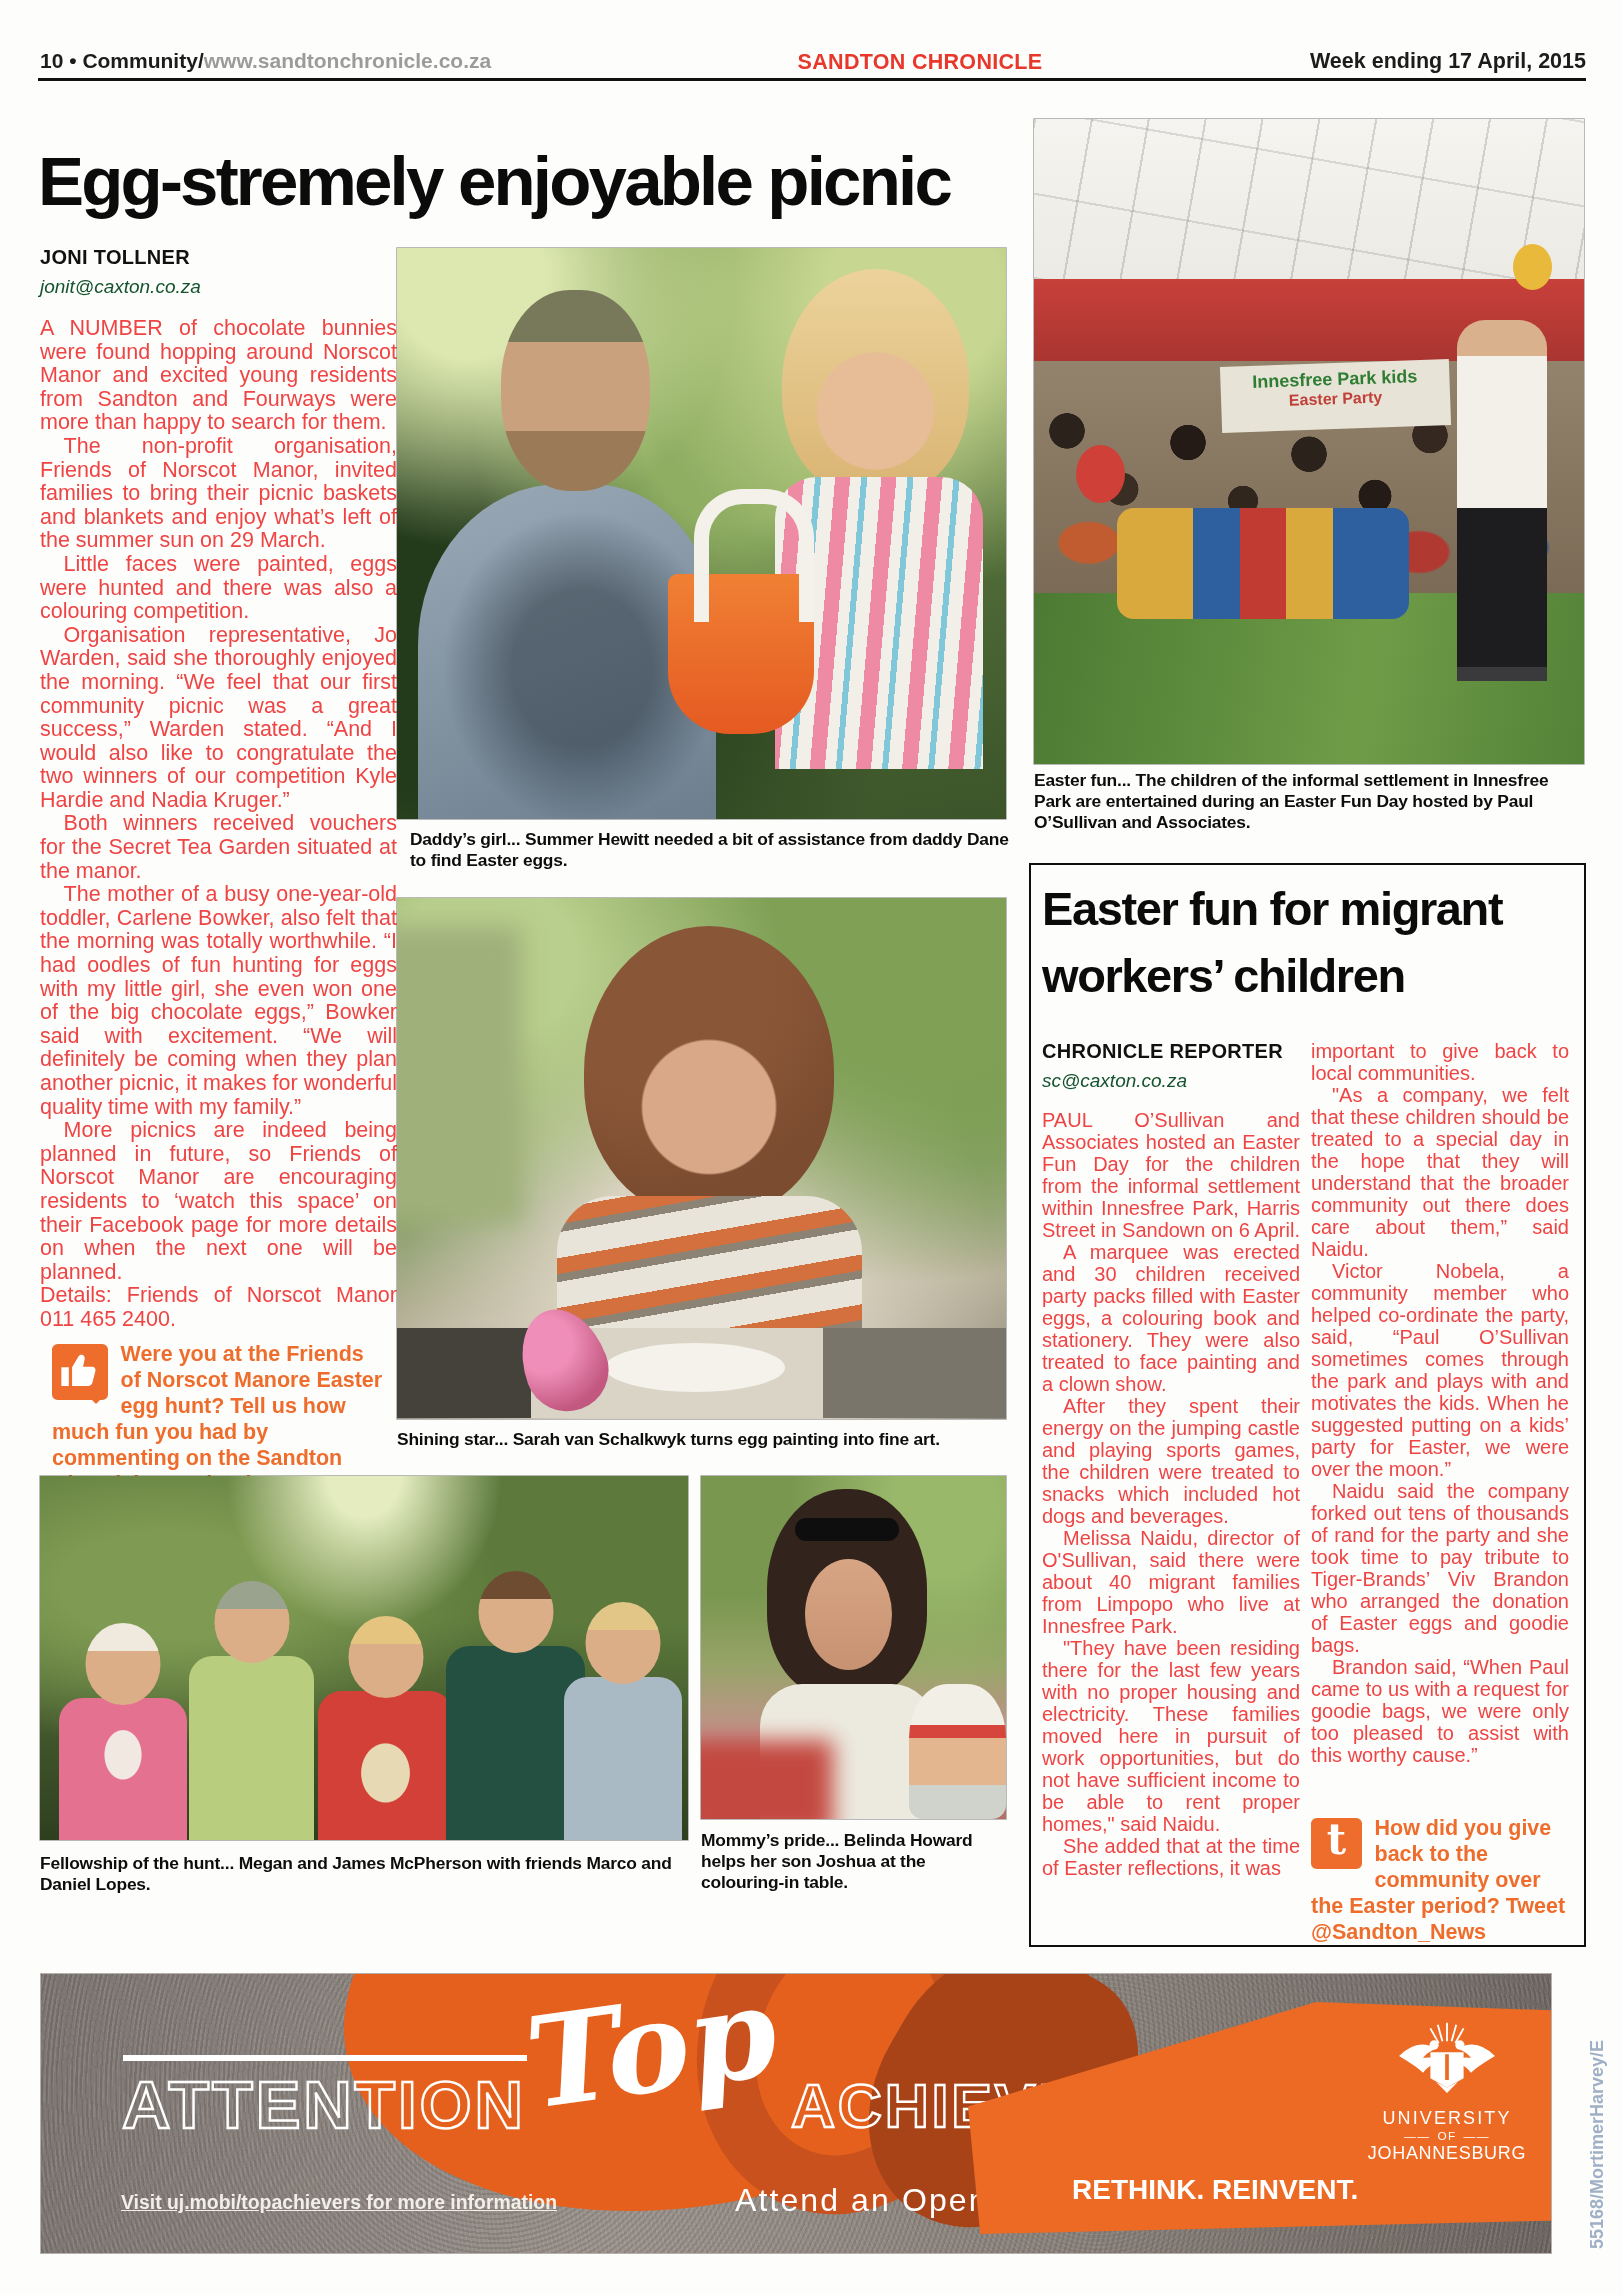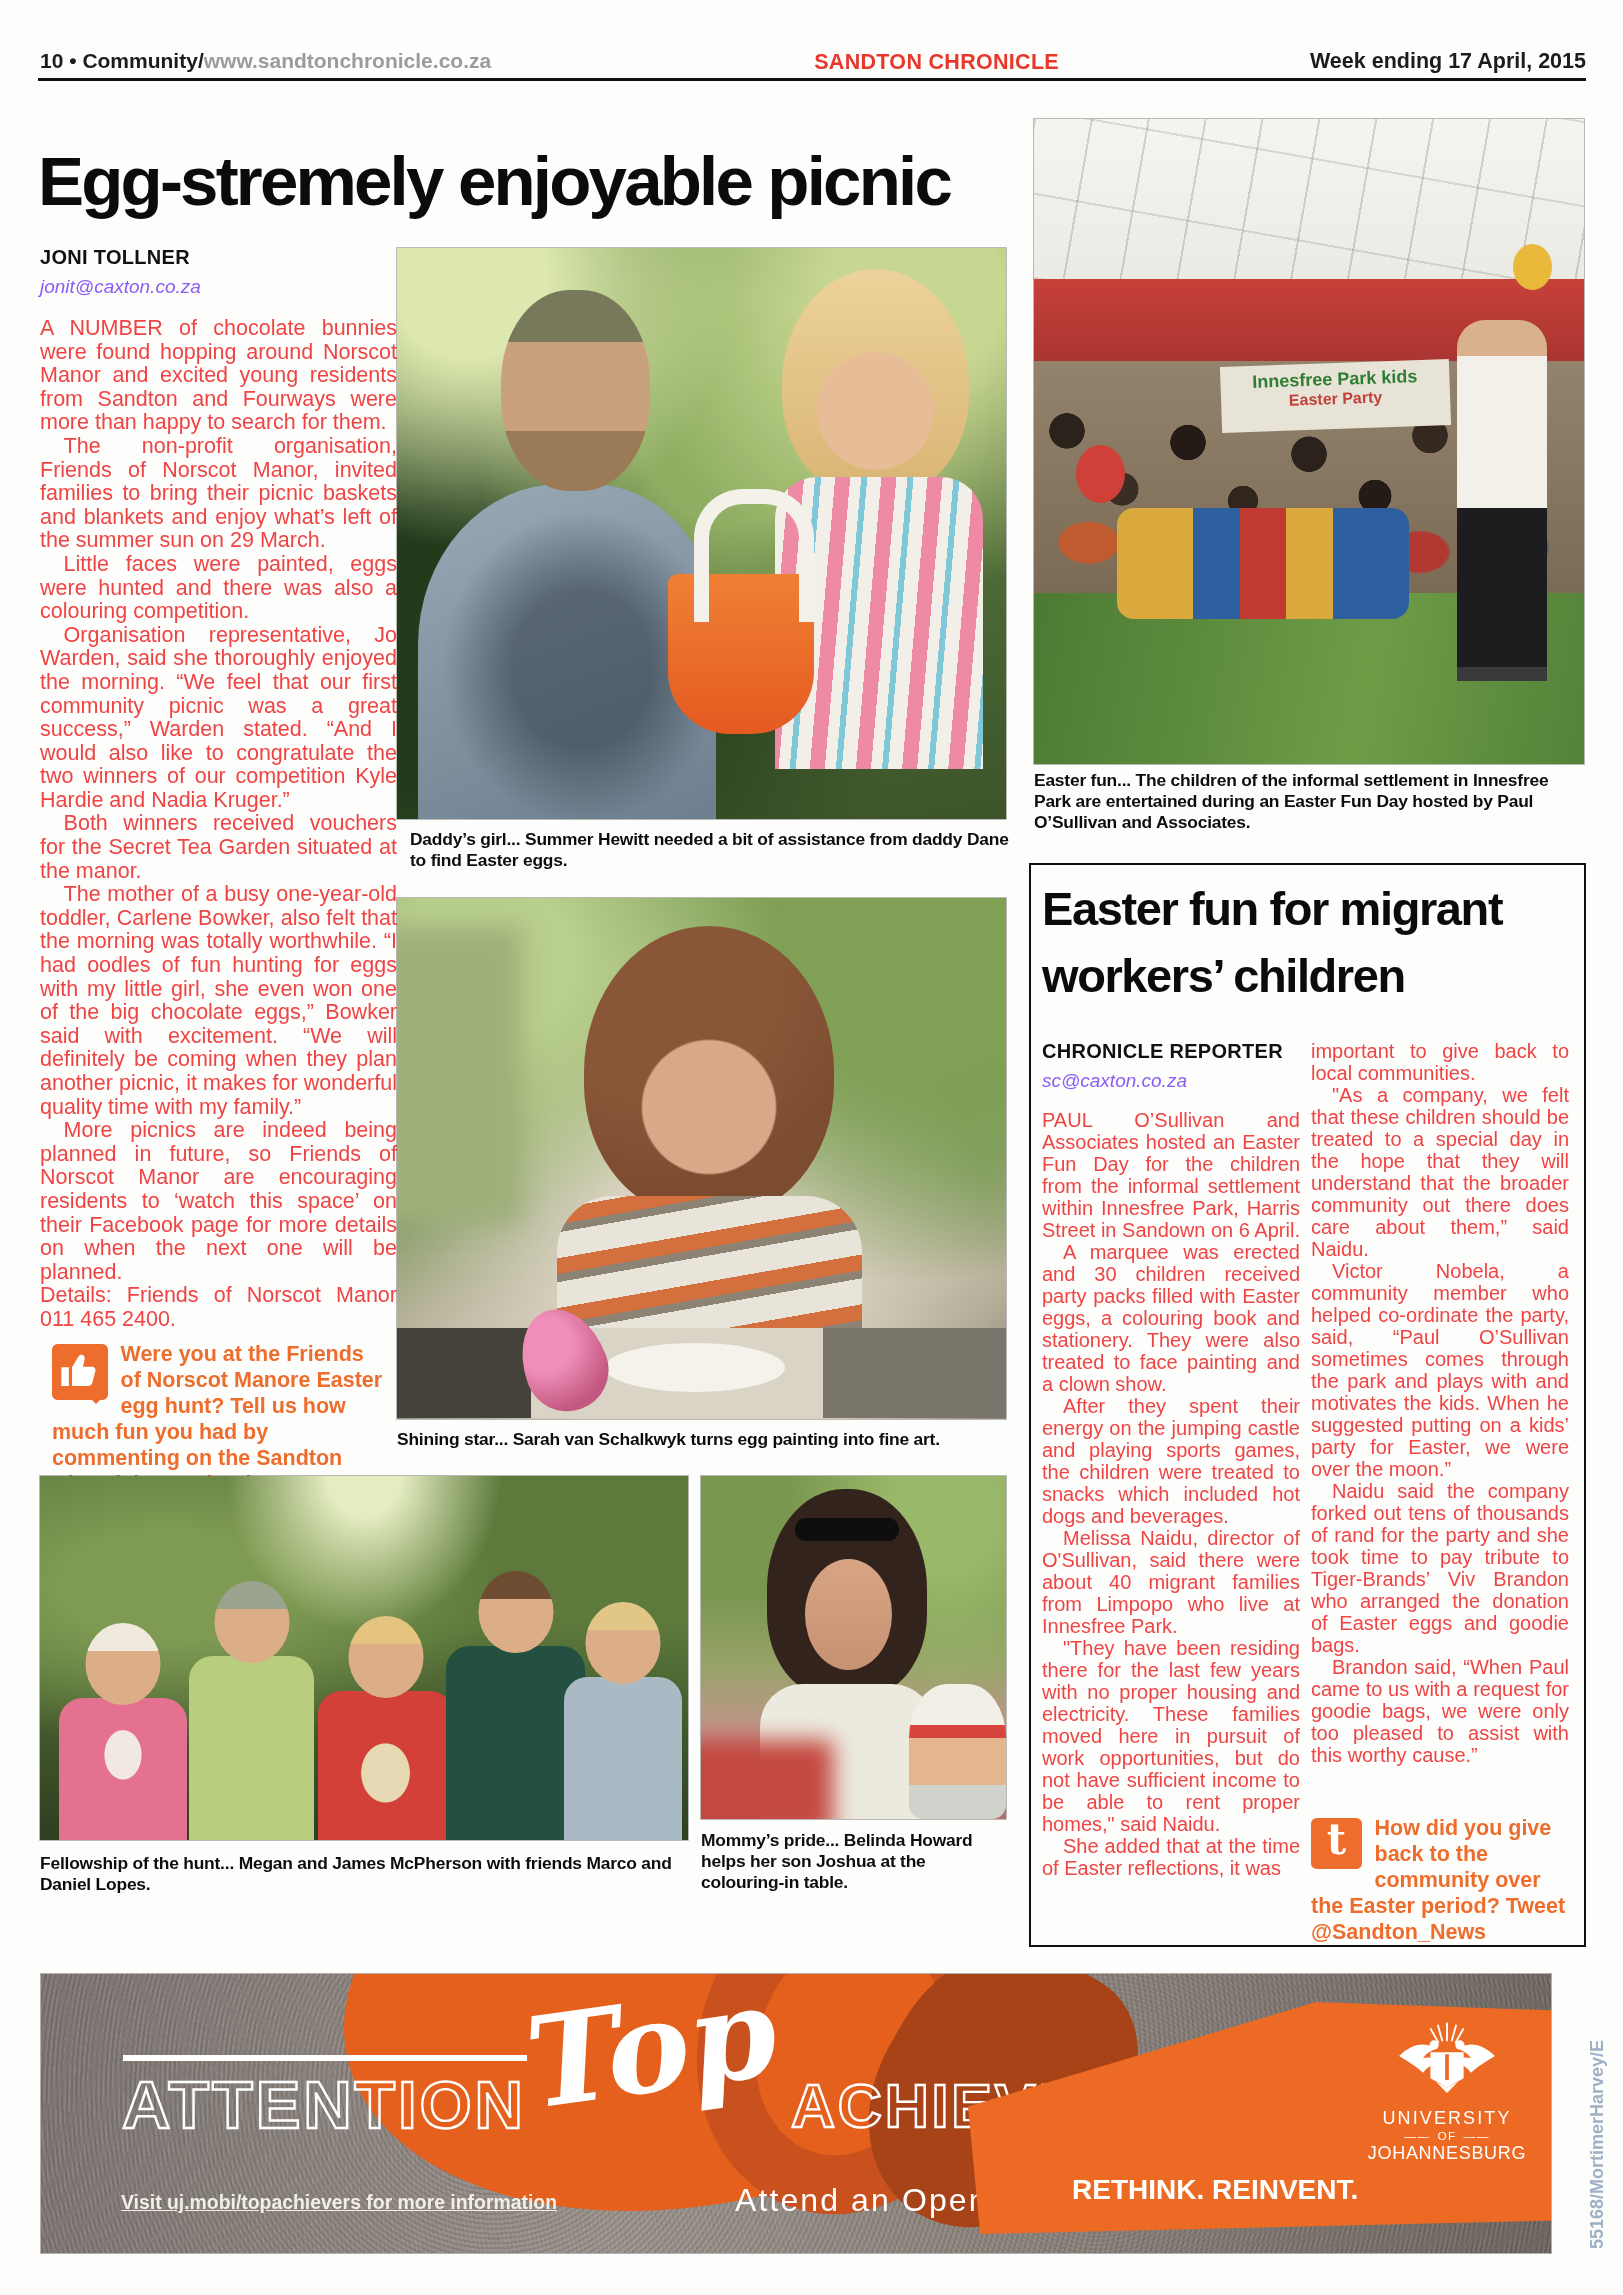--- a/index.html
+++ b/index.html
@@ -11,21 +11,21 @@
   .folio .url{color:#9b9b9b;}
   .masthead{font-size:21.5px;font-weight:bold;color:#e8372b;text-align:center;letter-spacing:0.3px;}
   .date{font-size:21.5px;font-weight:bold;text-align:right;}
   .hrule{background:#111;}
 
   
   .h1{font-size:69px;line-height:75px;font-weight:bold;letter-spacing:-2.8px;color:#0b0b0b;margin-top:43px;}
   .h2{font-size:47px;line-height:67px;font-weight:bold;letter-spacing:-1.4px;color:#0b0b0b;}
 
   .byline{font-size:20px;font-weight:bold;letter-spacing:0.3px;color:#111;}
-  .email{font-size:19px;font-style:italic;color:#8b5cf6;}
+  .email{font-size:19px;font-style:italic;color:#14532d;}
 
   
   .bodycol p{margin:0;text-align:justify;color:#ef4444;}
   .a1 p{font-size:21.5px;line-height:23.6px;text-indent:23.6px;}
   .a1 p:first-child,.a1 p:last-child{text-indent:0;}
   .a2 p{font-size:20px;line-height:22px;text-indent:21px;}
   .a2 p:first-child{text-indent:0;}
 
   
   .cap{font-size:17.4px;line-height:21px;font-weight:bold;letter-spacing:-0.2px;color:#0d0d0d;}
@@ -163,21 +163,21 @@
   .credit{writing-mode:vertical-rl;transform:rotate(180deg);font-size:18px;font-weight:bold;color:#9fb0c6;}
 </style>
 </head>
 <body>
 
 <div class="page">
 
   <div class="abs folio" style="left:40px;top:49px;">
     <span>10 • Community/</span><span class="url">www.sandtonchronicle.co.za</span>
   </div>
-  <div class="abs masthead" style="left:781px;top:50px;width:278px;text-align:right;">SANDTON CHRONICLE</div>
+  <div class="abs masthead" style="left:781px;top:50px;width:278px;">SANDTON CHRONICLE</div>
   <div class="abs date" style="left:1180px;top:49px;width:406px;">Week ending 17 April, 2015</div>
   <div class="abs hrule" style="left:38px;top:78px;width:1548px;height:2.8px;"></div>
 
   <div class="abs h1" style="left:38px;top:101px;width:993px;">Egg-stremely enjoyable picnic</div>
   <div class="abs byline" style="left:40px;top:246px;">JONI TOLLNER</div>
   <div class="abs email" style="left:40px;top:276px;">jonit@caxton.co.za</div>
 
   <div class="abs bodycol a1" style="left:40px;top:317px;width:357px;">
       <p>A NUMBER of chocolate bunnies were found hopping around Norscot Manor and excited young residents from Sandton and Fourways were more than happy to search for them.</p>
       <p>The non-profit organisation, Friends of Norscot Manor, invited families to bring their picnic baskets and blankets and enjoy what’s left of the summer sun on 29 March.</p>

